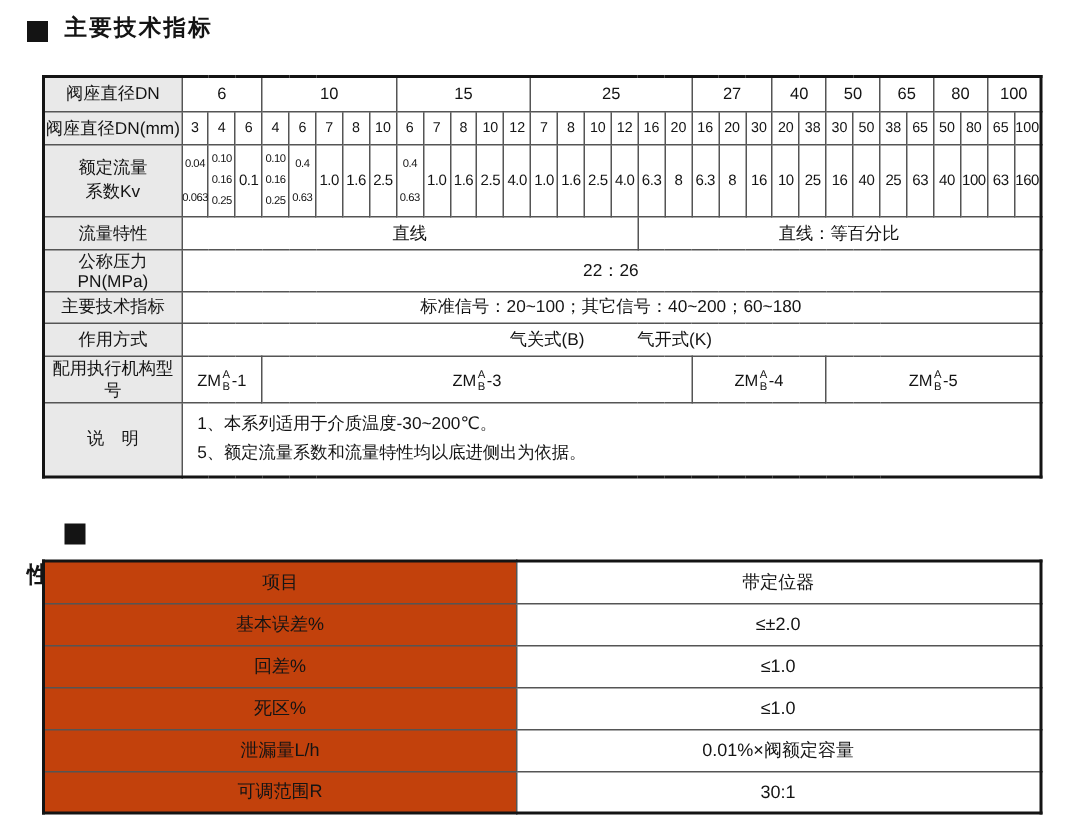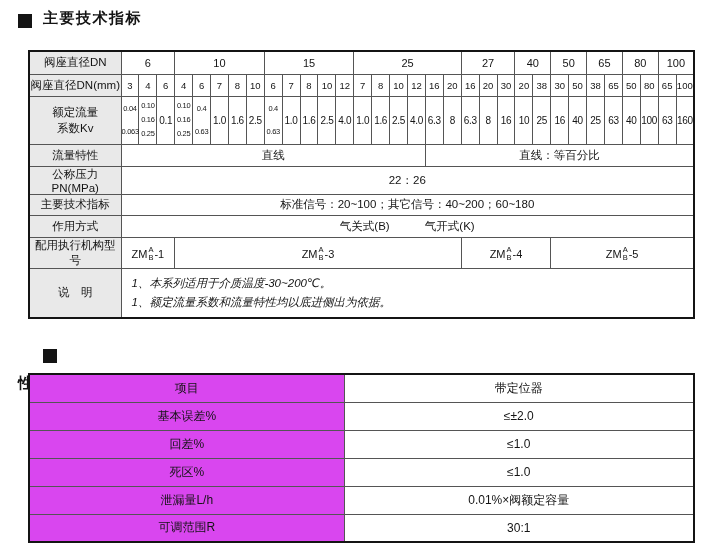--- a/index.html
+++ b/index.html
@@ -38,23 +38,23 @@
   .dn-cell   { font-size:11px; }
   .seat-cell { font-size:9.5px; }
   .kv-cell   { white-space:pre-line; letter-spacing:-0.3px; }
   .kv1 { font-size:10px; }
   .kv2 { font-size:7.5px; line-height:23px; }
   .kv3 { font-size:7.5px; line-height:14px; }
   .txt-cell { font-size:11.5px; }
   .action-cell span { display:inline-block; margin:0 16px; }
   .zm { display:inline-flex; align-items:center; justify-content:center; font-size:11px; }
   .zm .stack { display:inline-flex; flex-direction:column; font-size:7.5px; line-height:7.5px; margin:0 1px; }
-  .note-cell { text-align:left; padding:5px 0 5px 10px; font-size:11.5px; line-height:19px;font-style:italic; }
-
-  .t2-item { background:#d946ef; font-size:12px; height:28px; }
+  .note-cell { text-align:left; padding:5px 0 5px 10px; font-size:11.5px; line-height:19px; }
+
+  .t2-item { background:#c2410c; font-size:12px; height:28px; }
   .t2-val  { font-size:12px; height:28px; }
 </style>
 </head>
 <body>
 
 <div class="sec-title" id="sec1-header">
   <span class="bullet"></span>
   <span class="txt">主要技术指标</span>
 </div>
 
@@ -248,21 +248,21 @@
           <span>B</span>
         </span>
         <span>-5</span>
       </span>
     </td>
   </tr>
   <tr class="r-note">
     <td class="lbl">说　明</td>
     <td class="note-cell" colspan="32">
       <div>1、本系列适用于介质温度-30~200℃。</div>
-      <div>1、额定流量系数和流量特性均以底进侧出为依据。</div>
+      <div>5、额定流量系数和流量特性均以底进侧出为依据。</div>
     </td>
   </tr>
 </tbody>
   </table>
 
 <div class="sec-title" id="sec2-header">
   <span class="bullet"></span>
   <span class="txt">性 能</span>
 </div>
 

